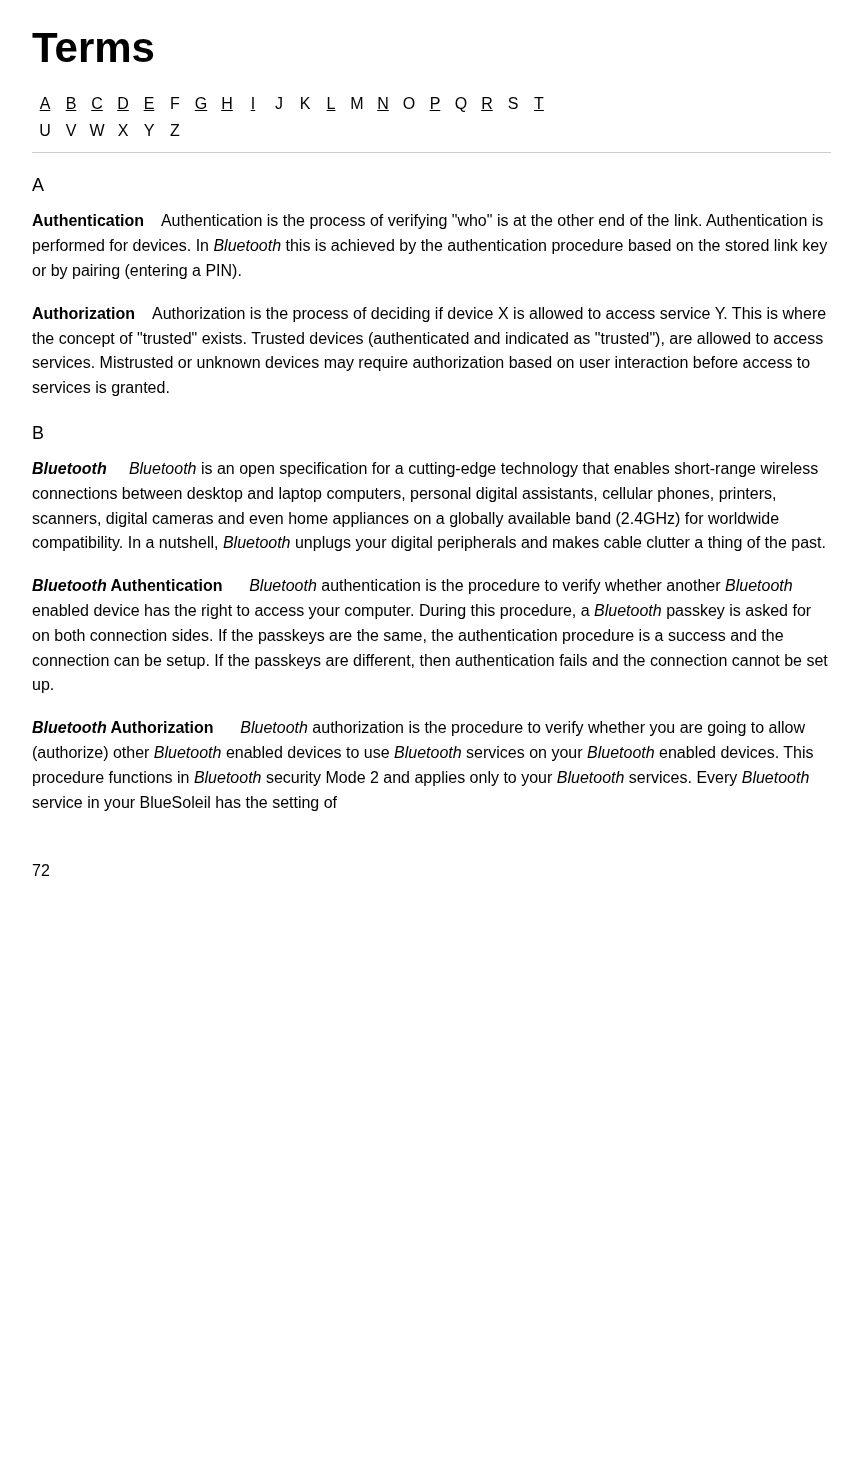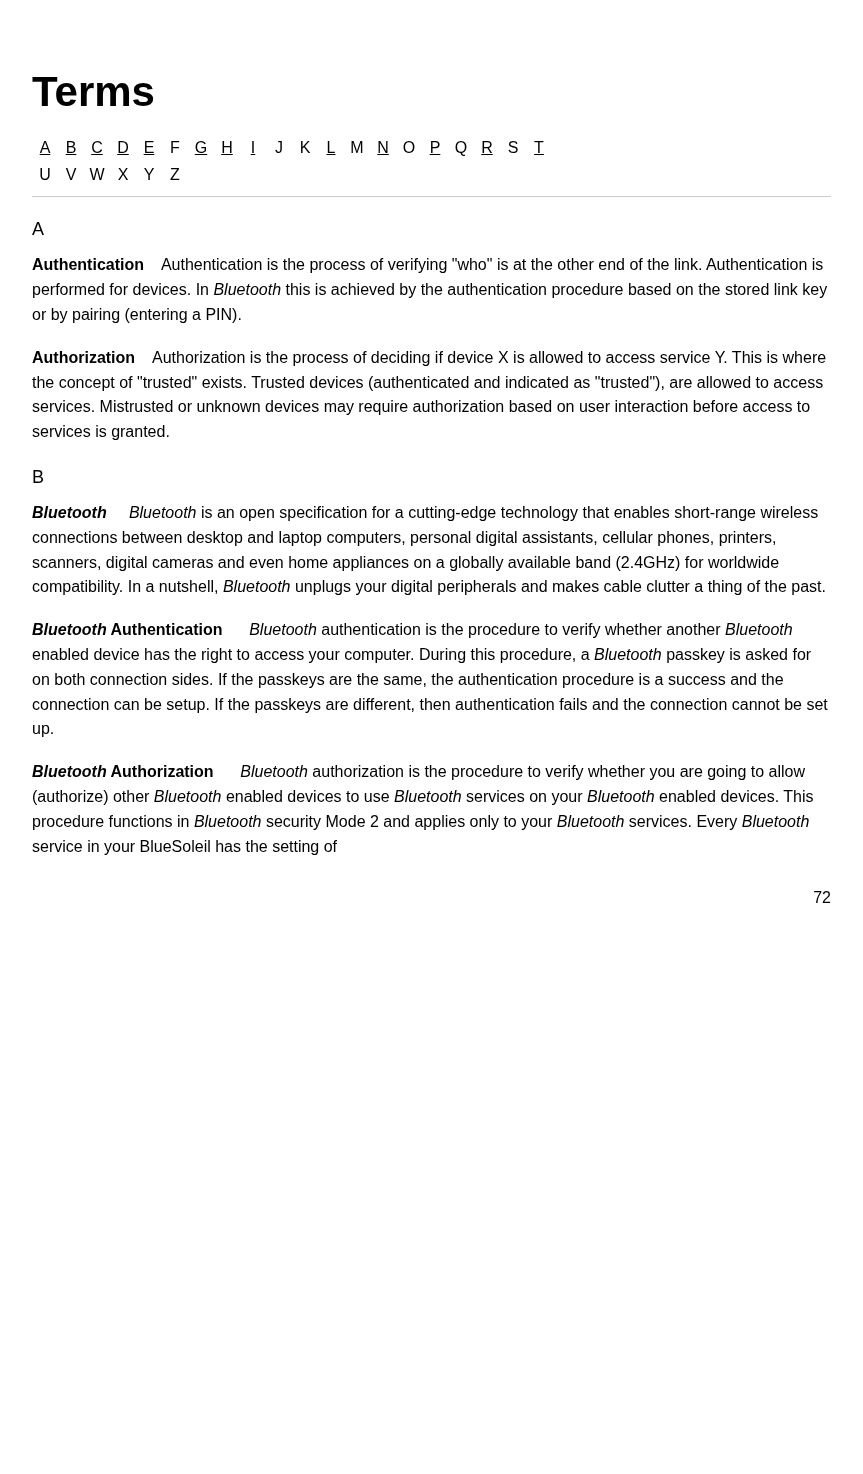--- a/index.html
+++ b/index.html
@@ -14,21 +14,20 @@
       background: #fff;
       width: 863px;
       min-height: 1474px;
       padding: 24px 32px 40px 32px;
     }
     .page-title {
       font-family: Arial Black, Arial, sans-serif;
       font-size: 42px;
       font-weight: 900;
       margin-bottom: 18px;
-      margin-top: 44px;
     }
     .alpha-nav {
       margin-bottom: 6px;
       line-height: 1.7;
     }
     .alpha-nav .nav-row {
       display: flex;
       flex-wrap: nowrap;
       gap: 0;
       align-items: baseline;
@@ -62,22 +61,22 @@
       font-weight: bold;
       font-style: normal;
     }
     .italic {
       font-style: italic;
     }
     .bold {
       font-weight: bold;
     }
     .page-number {
-      text-align: right;
-      margin-top: 30px;
+      text-align: left;
+      margin-top: 47px;
       font-size: 16px;
     }
     hr.divider {
       border: none;
       border-top: 1px solid #ccc;
       margin: 8px 0;
     }
   </style>
 </head>
 <body>

